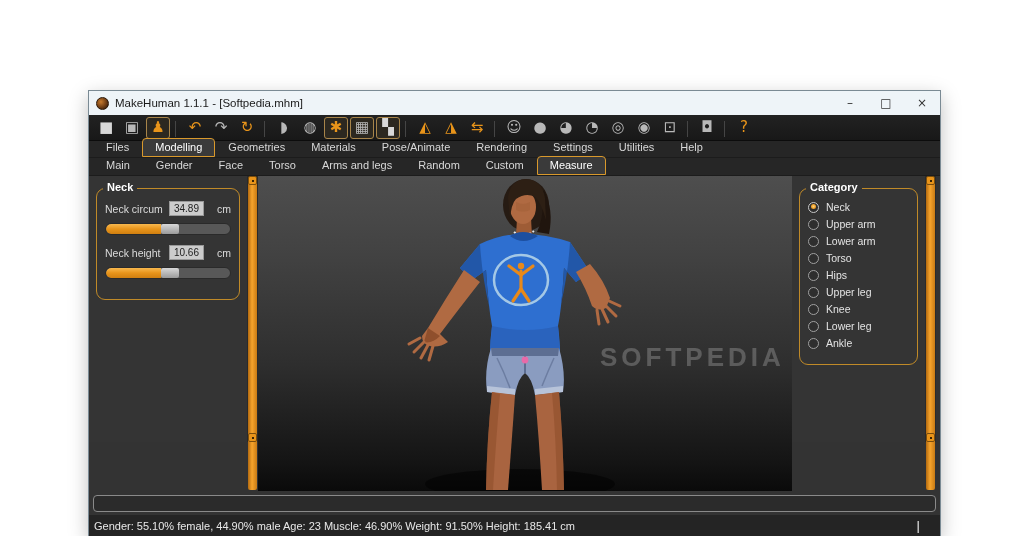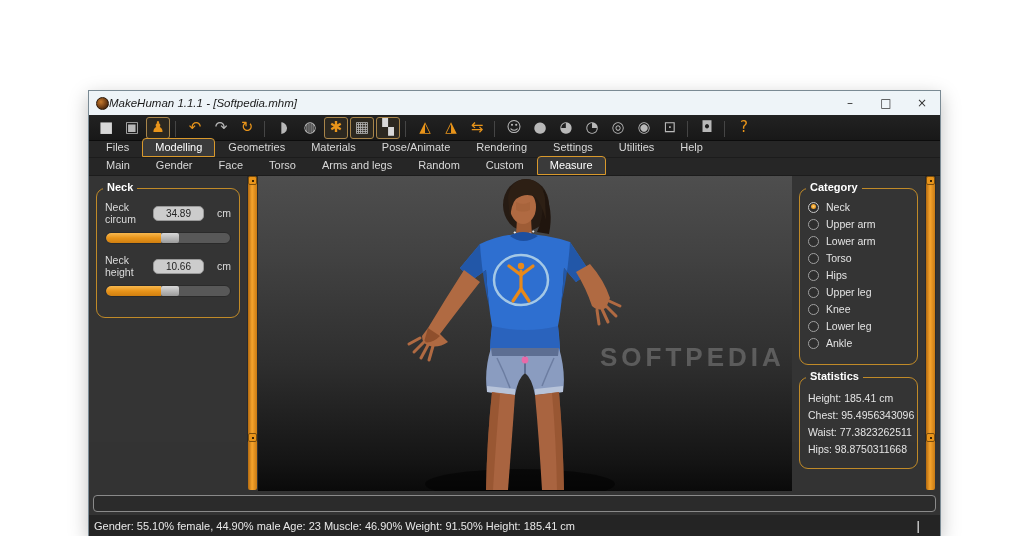--- a/index.html
+++ b/index.html
@@ -9,21 +9,21 @@
 
   
   .window { position:absolute; left:88px; top:90px; width:853px; height:446px;
     background:#333333; border:1px solid #7a8a94; box-shadow:0 6px 18px rgba(0,0,0,.25); }
 
   .titlebar { position:absolute; left:0; top:0; width:100%; height:24px;
     background:#eef4f8; display:flex; align-items:center; padding-left:7px; }
   .app-ico { width:13px; height:13px; border-radius:50%;
     background:radial-gradient(circle at 35% 35%, #c77b2e 0%, #6e3c14 55%, #1d1008 100%);
     border:1px solid #2a1708; flex:0 0 auto; }
-  .title-text { font-size:11.5px; color:#1a1a1a; white-space:nowrap;font-style:italic; }
+  .title-text { font-size:11.5px; color:#1a1a1a; margin-left:6px; white-space:nowrap; }
   .win-controls { position:absolute; right:0; top:0; height:24px; display:flex; }
   .win-btn { width:36px; height:24px; display:flex; align-items:center; justify-content:center;
     font-size:12px; color:#333; font-family:"DejaVu Sans",sans-serif; cursor:default; }
 
   
   .toolbar { position:absolute; left:0; top:24px; width:100%; height:26px;
     background:linear-gradient(#222,#181818); border-bottom:1px solid #0c0c0c;
     display:flex; align-items:center; padding-left:4px; }
   .tbtn { position:relative; width:24px; height:22px; margin:0 1px; display:flex;
     align-items:center; justify-content:center; font-size:15px; line-height:1;
@@ -60,21 +60,21 @@
   
   .groupbox { position:relative; border:1px solid #c08a28; border-radius:9px;
     margin:12px 7px 0 7px; padding:12px 8px 10px 8px; }
   .groupbox .gb-title { position:absolute; top:-8px; left:6px; background:#343434;
     padding:0 4px; font-size:11px; font-weight:bold; color:#ffffff; }
 
   
   .slider-row { margin-bottom:10px; }
   .slider-head { display:flex; align-items:center; font-size:10.5px; color:#dcdcdc; }
   .slider-label { flex:1; }
-  .val-box { background:#cccccc; color:#222; border-radius:5px; padding:1px 12px;
+  .val-box { background:#cccccc; color:#222; border-radius:0; padding:1px 4px;
     font-size:10px; min-width:32px; text-align:center; border:1px solid #999; }
   .unit { margin-left:13px; font-size:10.5px; color:#dcdcdc; }
   .slider-track { margin-top:7px; height:12px; border-radius:6px; background:#585858;
     position:relative; overflow:hidden; border:1px solid #2a2a2a; }
   .slider-fill { position:absolute; left:0; top:0; bottom:0;
     background:linear-gradient(#f8b84e,#e8941a 50%,#d07f10); border-radius:6px 0 0 6px; }
   .slider-handle { position:absolute; top:0; bottom:0; width:18px;
     background:linear-gradient(#d8d8d8,#9a9a9a); border-radius:2px; }
 
   
@@ -367,33 +367,20 @@
                 <span class="radio"></span>
                 <span class="radio-label">Lower leg</span>
               </div>
 
               <div class="radio-row">
                 <span class="radio"></span>
                 <span class="radio-label">Ankle</span>
               </div>
             </div>
         </div>
-        <div class="groupbox">
-          <span class="gb-title">Statistics</span>
-          <div>
-
-              <div class="stat-line">Height: 185.41 cm</div>
-
-              <div class="stat-line">Chest: 95.4956343096</div>
-
-              <div class="stat-line">Waist: 77.3823262511</div>
-
-              <div class="stat-line">Hips: 98.8750311668</div>
-            </div>
-        </div>
       </div>
 
       <div class="vscroll">
         <div class="bar"></div>
         <div class="cap top"></div>
         <div class="cap bot"></div>
       </div>
     </div>
 
     <div class="progress-band">

